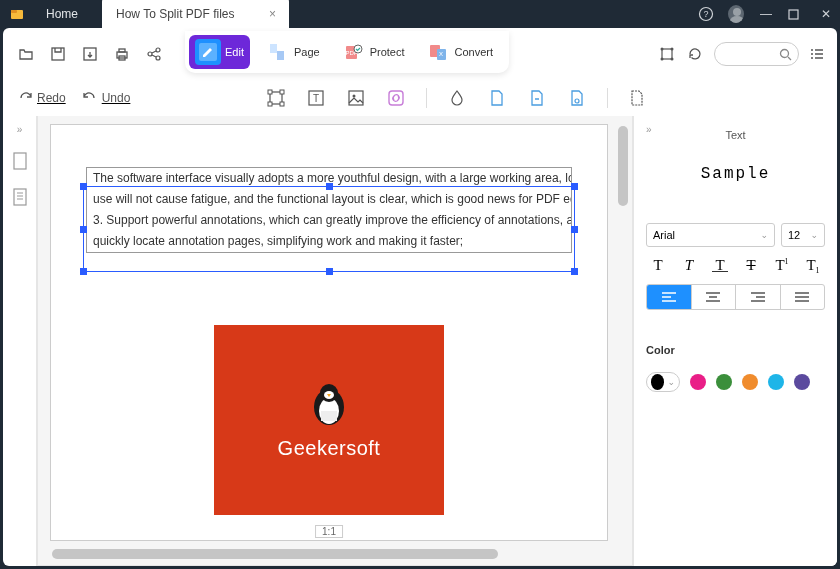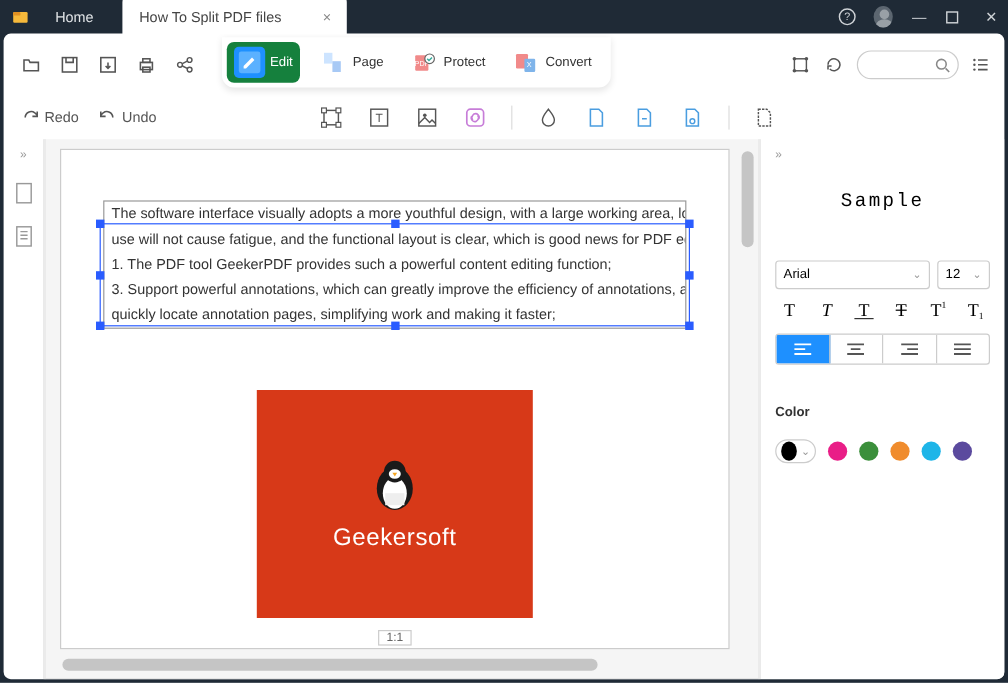--- a/index.html
+++ b/index.html
@@ -17,28 +17,28 @@
 .avatar::before { content: ""; position: absolute; width: 14px; height: 10px; background: #99a0a6; border-radius: 50% 50% 0 0; top: 11px; left: 2px; }
 svg { display: block; }
 
 .appbody { position: absolute; top: 28px; left: 3px; right: 3px; bottom: 3px; background: #fff; border-radius: 6px; overflow: hidden; }
 
 
 .toolbar1 { height: 52px; display: flex; align-items: center; padding: 0 10px; position: relative; }
 .toolbar1-left { display: flex; gap: 14px; padding-left: 4px; }
 .toolbar1-tabs { display: flex; align-items: center; margin-left: 22px; background: #fff; border-radius: 0 0 10px 10px; box-shadow: 0 2px 6px rgba(0,0,0,0.1); padding: 4px 10px 4px 4px; gap: 8px; height: 42px; margin-top: -4px; }
 .ttab { display: flex; align-items: center; gap: 4px; padding: 4px 6px; font-size: 11px; color: #333; border-radius: 6px; cursor: pointer; height: 34px; }
-.ttab.active { background: #15803d; color: #fff; }
+.ttab.active { background: #6d28d9; color: #fff; }
 .ttab .ttab-icon { width: 26px; height: 26px; display: flex; align-items: center; justify-content: center; border-radius: 4px; }
 .ttab.active .ttab-icon { background: #1e90ff; }
 .toolbar1-right { position: absolute; right: 12px; display: flex; align-items: center; gap: 10px; }
 .searchpill { width: 85px; height: 24px; border: 1px solid #ccc; border-radius: 12px; display: flex; align-items: center; justify-content: flex-end; padding-right: 6px; }
 
 
-.toolbar2 { height: 36px; display: flex; align-items: center; padding: 0 14px; gap: 16px; }
+.toolbar2 { height: 36px; display: flex; align-items: center; padding: 0 14px; gap: 16px; text-decoration: underline; }
 .toolbar2-left { display: flex; gap: 16px; align-items: center; }
 .toolbar2-center { display: flex; gap: 20px; align-items: center; margin-left: 120px; }
 .vdivider { width: 1px; height: 20px; background: #ddd; }
 .t2b { width: 20px; height: 20px; display: flex; align-items: center; justify-content: center; cursor: pointer; }
 
 
 .main { position: absolute; top: 88px; bottom: 0; left: 0; right: 0; display: flex; }
 .leftrail { width: 34px; border-right: 1px solid #e5e5e5; display: flex; flex-direction: column; align-items: center; padding-top: 8px; gap: 16px; }
 .leftrail .collapse { color: #999; font-size: 10px; transform: rotate(0); cursor:pointer; }
 .pagewrap { flex: 1; background: #f5f5f5; position: relative; border: 1px solid #e5e5e5; border-top: none; }
@@ -328,21 +328,20 @@
             <path d="M6 6h6M6 9h6M6 12h6" stroke="#999" stroke-width="1.2"></path>
           </svg>
         </span>
     </div>
 
     <div class="pagewrap">
       <div class="pageview">
         <div class="textblock">
           <div class="line">The software interface visually adopts a more youthful design, with a large working area, long-term</div>
           <div class="line">use will not cause fatigue, and the functional layout is clear, which is good news for PDF editors!</div>
-          <div class="line">1. The PDF tool GeekerPDF provides such a powerful content editing function;</div>
           <div class="line">3. Support powerful annotations, which can greatly improve the efficiency of annotations, and can</div>
           <div class="line">    quickly locate annotation pages, simplifying work and making it faster;</div>
         </div>
         <div class="sel">
           <div class="handle h-tl"></div>
           <div class="handle h-tc"></div>
           <div class="handle h-tr"></div>
           <div class="handle h-ml"></div>
           <div class="handle h-mr"></div>
           <div class="handle h-bl"></div>
@@ -367,20 +366,21 @@
       <div class="vscroll">
           <div class="thumb"></div>
         </div>
       <div class="hscroll">
           <div class="thumb"></div>
         </div>
     </div>
 
     <div class="rightpanel">
       <span class="collapse">»</span>
+      <div class="rpanel-title">Text</div>
       <div class="sample">Sample</div>
 
       <div class="font-row">
         <div class="dropdown font-family">
           <span>Arial</span>
           <span class="caret">⌄</span>
         </div>
         <div class="dropdown font-size">
           <span>12</span>
           <span class="caret">⌄</span>

